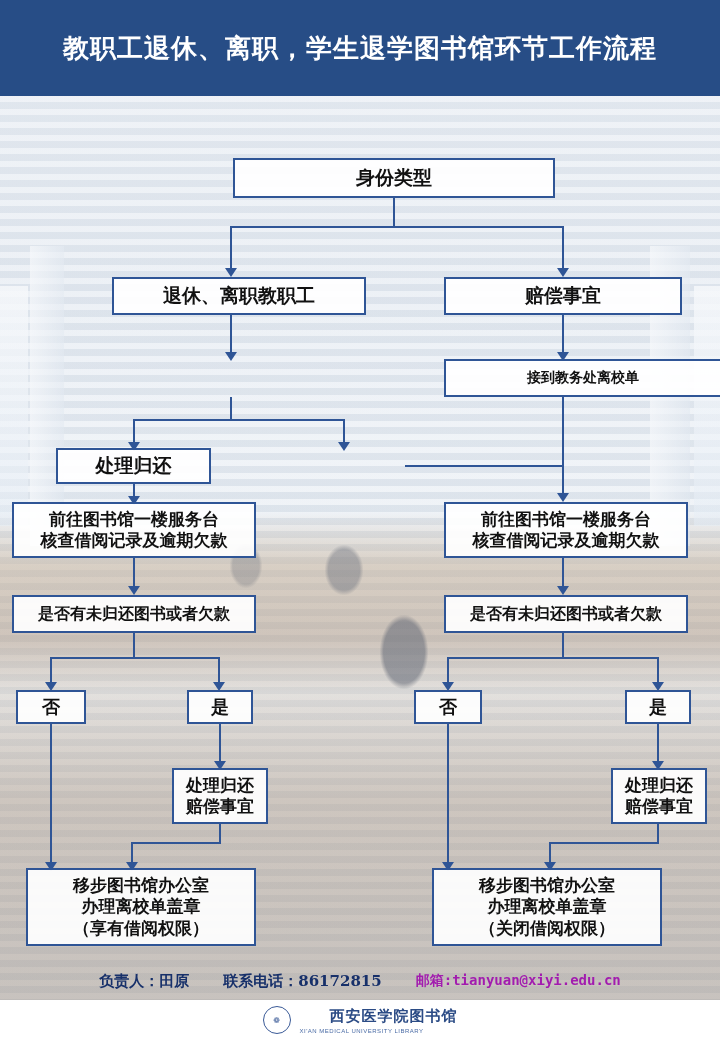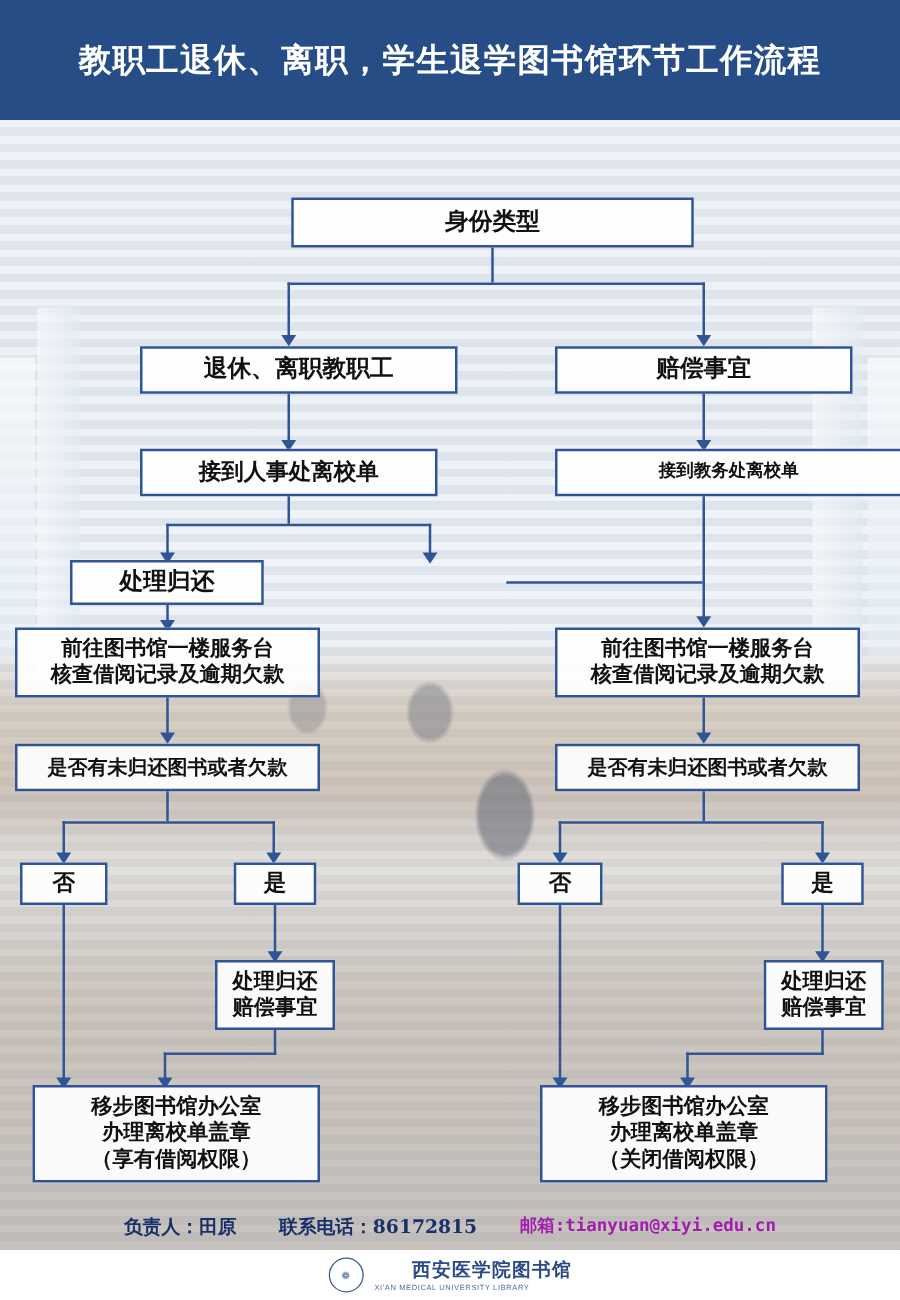--- a/index.html
+++ b/index.html
@@ -125,21 +125,20 @@
     <div class="arrow" style="left:557px;top:172px;"></div>
 
     <div class="node" style="left:112px;top:181px;width:254px;height:38px;font-size:19px;">退休、离职教职工</div>
     <div class="node" style="left:444px;top:181px;width:238px;height:38px;font-size:19px;">赔偿事宜</div>
 
     <div class="ln" style="left:230px;top:219px;width:2px;height:41px;"></div>
     <div class="arrow" style="left:225px;top:256px;"></div>
     <div class="ln" style="left:562px;top:219px;width:2px;height:41px;"></div>
     <div class="arrow" style="left:557px;top:256px;"></div>
 
-    <div class="node" style="left:112px;top:263px;width:238px;height:38px;font-size:18px;">接到人事处离校单</div>
     <div class="node" style="left:444px;top:263px;width:278px;height:38px;font-size:14px;">接到教务处离校单</div>
 
     <div class="ln" style="left:230px;top:301px;width:2px;height:22px;"></div>
     <div class="ln" style="left:133px;top:323px;width:212px;height:2px;"></div>
     <div class="ln" style="left:133px;top:323px;width:2px;height:27px;"></div>
     <div class="ln" style="left:343px;top:323px;width:2px;height:27px;"></div>
     <div class="arrow" style="left:128px;top:346px;"></div>
     <div class="arrow" style="left:338px;top:346px;"></div>
 
     <div class="ln" style="left:562px;top:301px;width:2px;height:100px;"></div>

